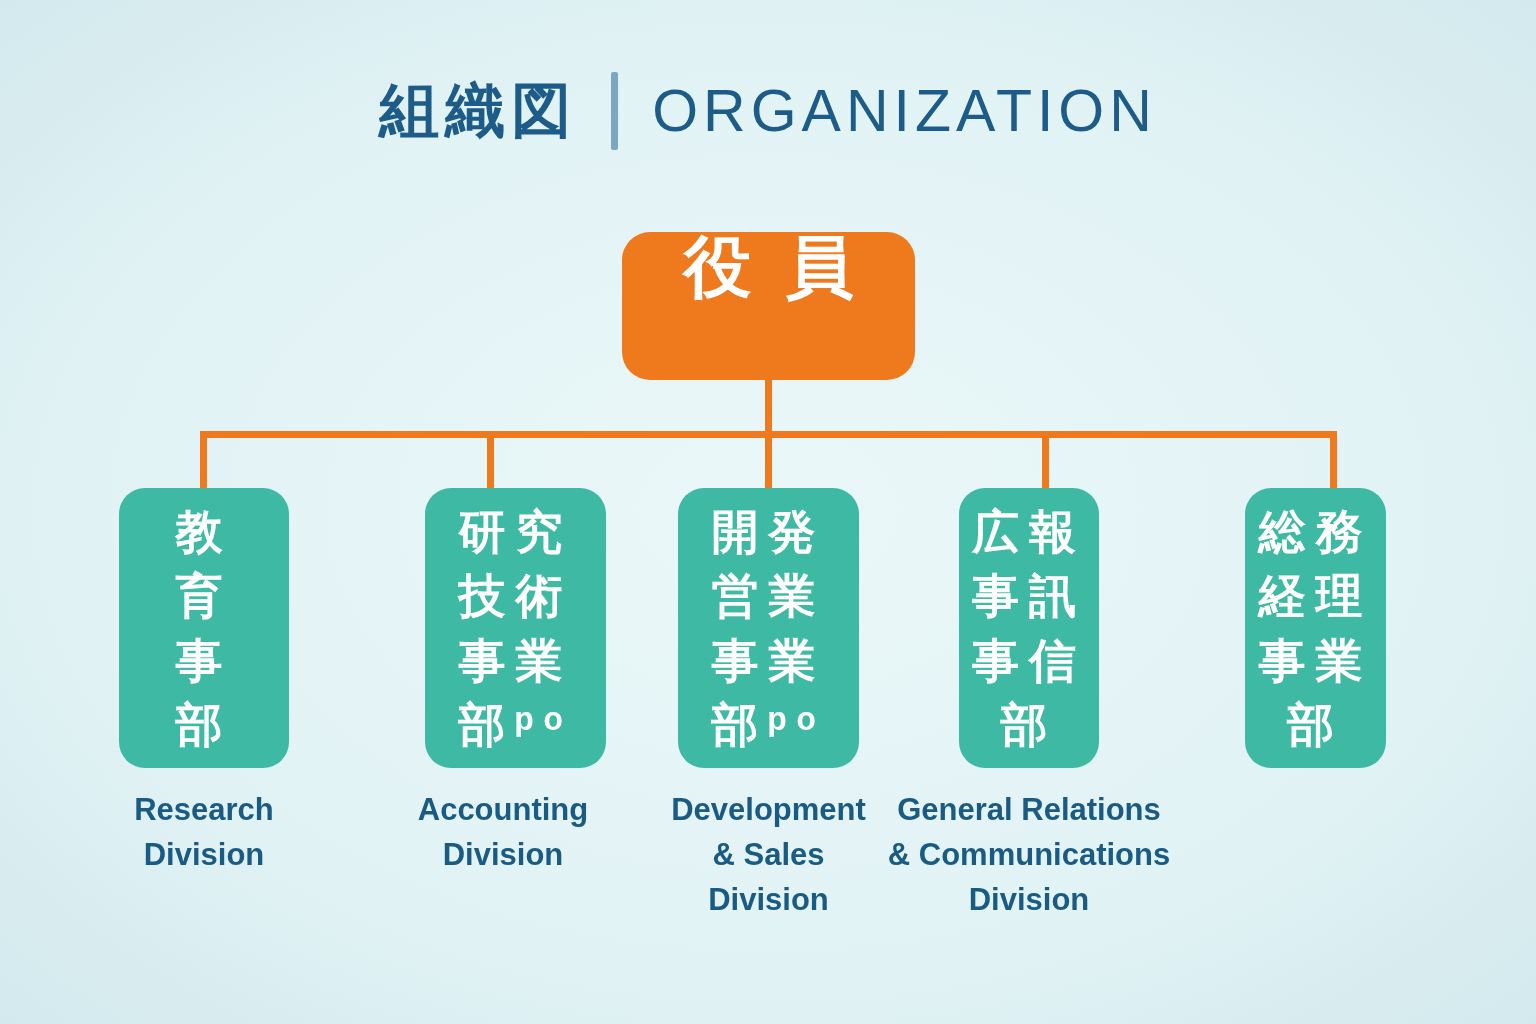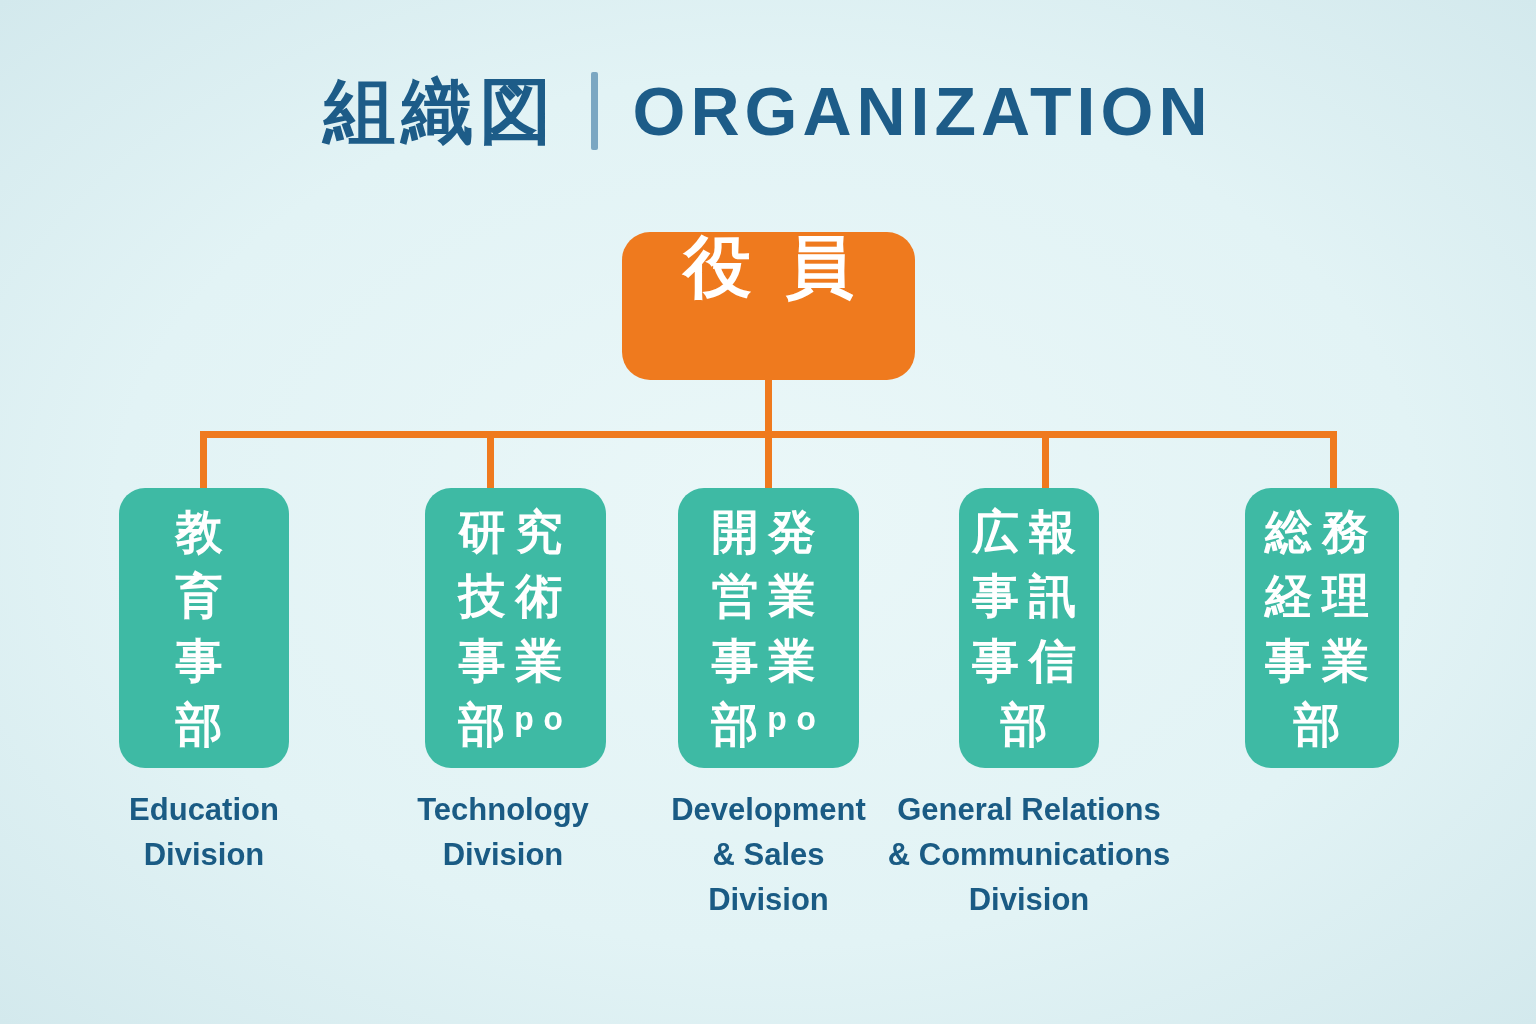--- a/index.html
+++ b/index.html
@@ -24,35 +24,35 @@
     position: absolute;
     top: 72px;
     left: 0;
     width: 100%;
     display: flex;
     align-items: center;
     justify-content: center;
     gap: 34px;
   }
   .title-ja {
-    font-size: 72px;
+    font-size: 60px;
     font-weight: bold;
     color: #1d5c88;
     letter-spacing: 6px;
     line-height: 1;
   }
   .title-divider {
     width: 7px;
     height: 78px;
     background: #7ba7c2;
     border-radius: 2px;
   }
   .title-en {
-    font-size: 68px;
-    font-weight: bold;
+    font-size: 59px;
+    font-weight: normal;
     color: #1d5c88;
     letter-spacing: 5px;
     line-height: 1;
     text-align: center;
   }
 
   
   .root-box {
     position: absolute;
     left: 622px;
@@ -89,21 +89,21 @@
 
   
   .division {
     position: absolute;
     top: 488px;
   }
   .d1 { left: 119px;  width: 170px; }
   .d2 { left: 400px;  width: 181px; padding-left: 25px; }
   .d3 { left: 678px;  width: 181px; border-radius: 9px; }
   .d4 { left: 959px;  width: 140px; }
-  .d5 { left: 1245px; width: 154px; }
+  .d5 { left: 1245px; width: 141px; }
 
   .dept-box {
     width: 100%;
     height: 280px;
     background: #3ebaa4;
     border-radius: 26px;
     display: flex;
     flex-direction: column;
     align-items: center;
     justify-content: center;
@@ -156,35 +156,35 @@
   <div class="line drop-5"></div>
 
   <div class="division d1">
     <div class="dept-box">
       <div class="ja-row">教</div>
       <div class="ja-row">育</div>
       <div class="ja-row">事</div>
       <div class="ja-row">部</div>
     </div>
     <div class="en-label">
-      <div>Education</div>
+      <div>Research</div>
       <div>Division</div>
       <div></div>
     </div>
   </div>
 
   <div class="division d2">
     <div class="dept-box">
       <div class="ja-row">研究</div>
       <div class="ja-row">技術</div>
       <div class="ja-row">事業</div>
       <div class="ja-row">部ᵖᵒ</div>
     </div>
     <div class="en-label">
-      <div>Technology</div>
+      <div>Accounting</div>
       <div>Division</div>
     </div>
   </div>
 
   <div class="division d3">
     <div class="dept-box">
       <div class="ja-row">開発</div>
       <div class="ja-row">営業</div>
       <div class="ja-row">事業</div>
       <div class="ja-row">部ᵖᵒ</div>

